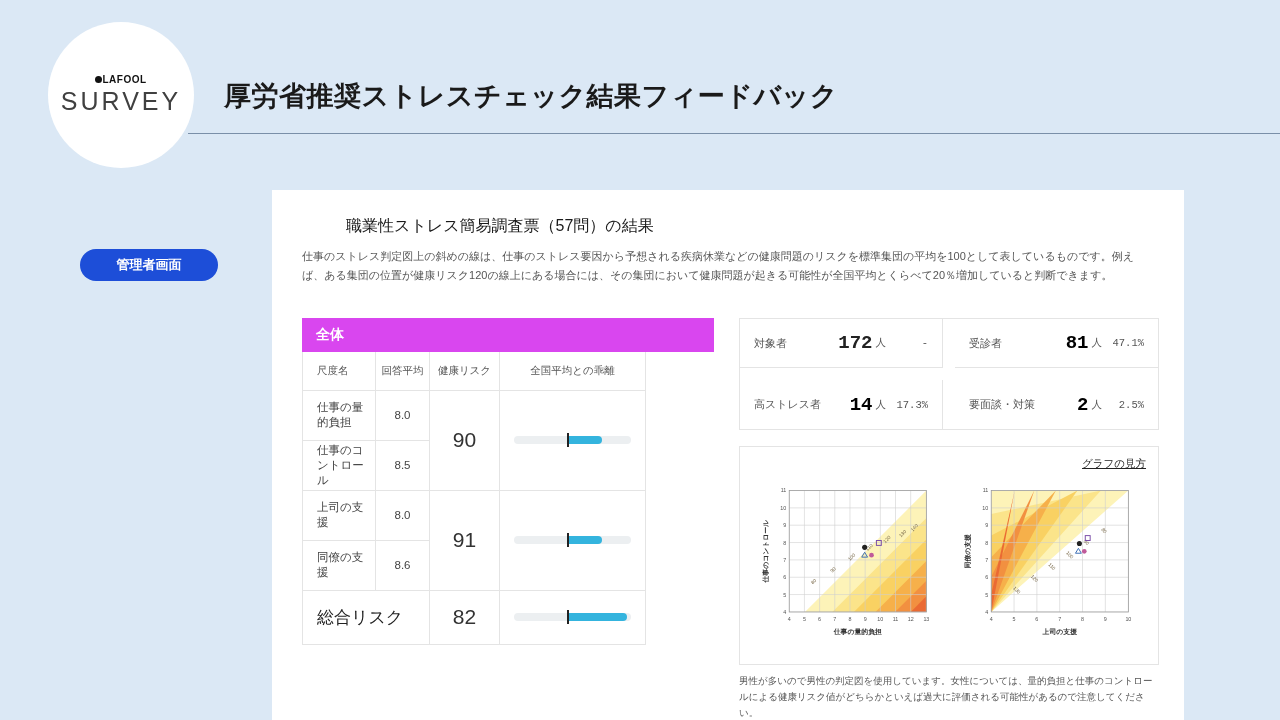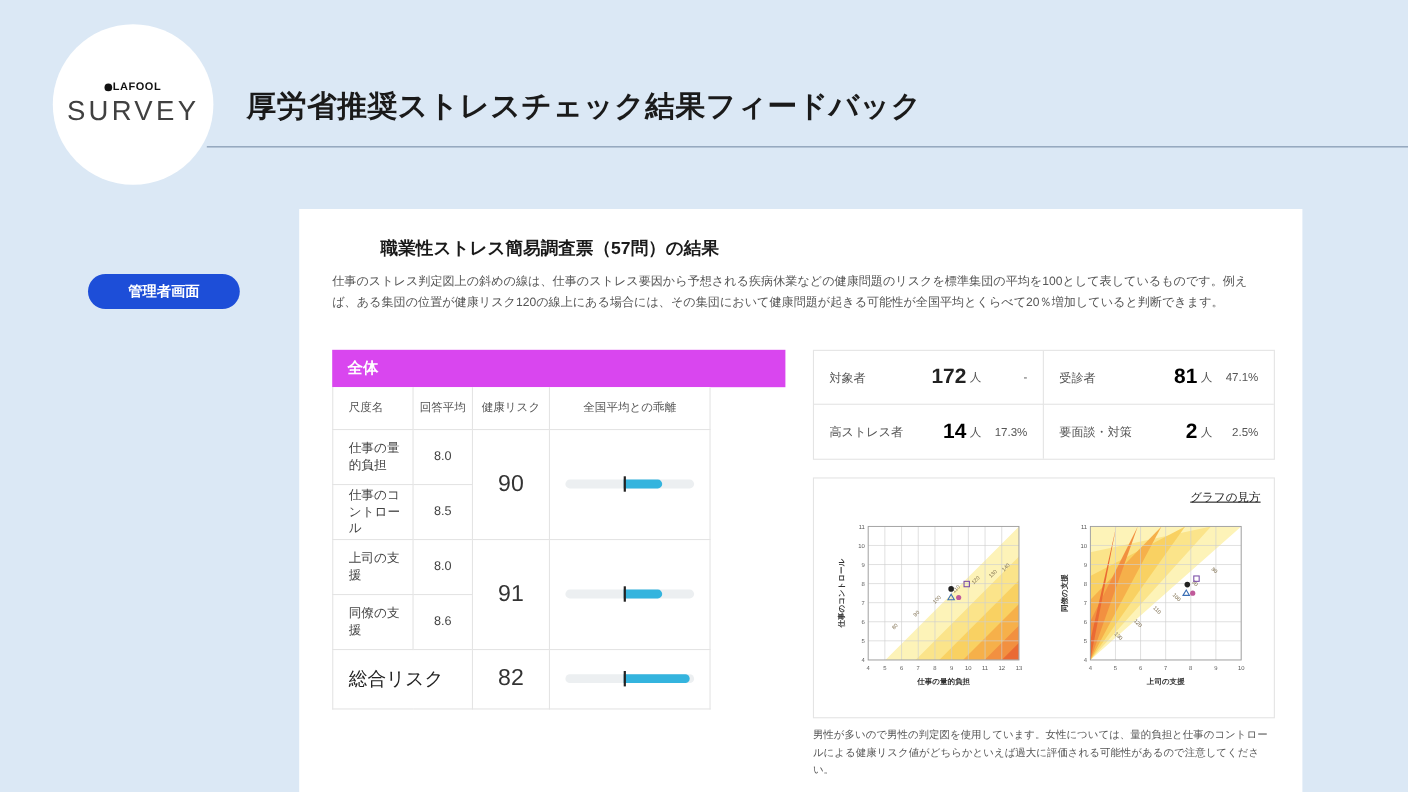--- a/index.html
+++ b/index.html
@@ -37,21 +37,21 @@
     background: #1d4ed8; color: #fff; font-size: 13px; font-weight: bold;
     display: flex; align-items: center; justify-content: center;
   }
 
   
   .panel {
     position: absolute; left: 272px; top: 190px; width: 912px; height: 530px;
     background: #fff;
   }
   .panel-inner { padding: 26px 30px 0 30px; }
-  .section-title { font-size: 16px; font-weight: bold; color: #1a1a1a; padding-left: 44px; }
+  .section-title { font-size: 16px; font-weight: normal; color: #1a1a1a; padding-left: 44px; }
   .section-desc { margin-top: 10px; font-size: 11px; line-height: 1.75; color: #555; width: 852px; }
 
   
   .cols { position: absolute; left: 302px; top: 318px; display: flex; gap: 25px; }
   .col-left { width: 412px; }
   .col-right { width: 420px; }
 
   
   .tbl-head {
     background: #d946ef; color: #fff; font-size: 14px; font-weight: bold;
@@ -72,21 +72,21 @@
   table.scale td.bar { width: 146px; padding: 0 14px; }
   table.scale tr.total td { height: 54px; }
   table.scale tr.total td.name { font-size: 17px; color: #222; }
   table.scale tr.total td.risk { font-size: 21px; }
 
   .bar-track { position: relative; height: 8px; background: #eceff1; border-radius: 4px; }
   .bar-fill { position: absolute; top: 0; height: 8px; background: #34b4de; border-radius: 0 4px 4px 0; }
   .bar-mark { position: absolute; top: -3px; width: 2px; height: 14px; background: #222; }
 
   
-  .stats { display: grid; grid-template-columns: 1fr 1fr; gap: 0; border: 1px solid #e4e4e4; background: #fff; width: 420px; }
+  .stats { display: grid; grid-template-columns: 1fr 1fr; gap: 12px; border: 1px solid #e4e4e4; background: #fff; width: 420px; font-family: Liberation Mono, monospace; }
   .stat {
     border-right: 1px solid #e4e4e4; border-bottom: 1px solid #e4e4e4;
     height: 49px; display: flex; align-items: center; padding: 0 14px;
   }
   .stat:nth-child(2n) { border-right: none; }
   .stat:nth-child(n+3) { border-bottom: none; }
   .stat-label { font-size: 11px; color: #555; flex: 1; }
   .stat-val { font-size: 19px; font-weight: bold; color: #222; }
   .stat-val.red { color: #000000; }
   .stat-unit { font-size: 10.5px; color: #555; margin-left: 3px; }

